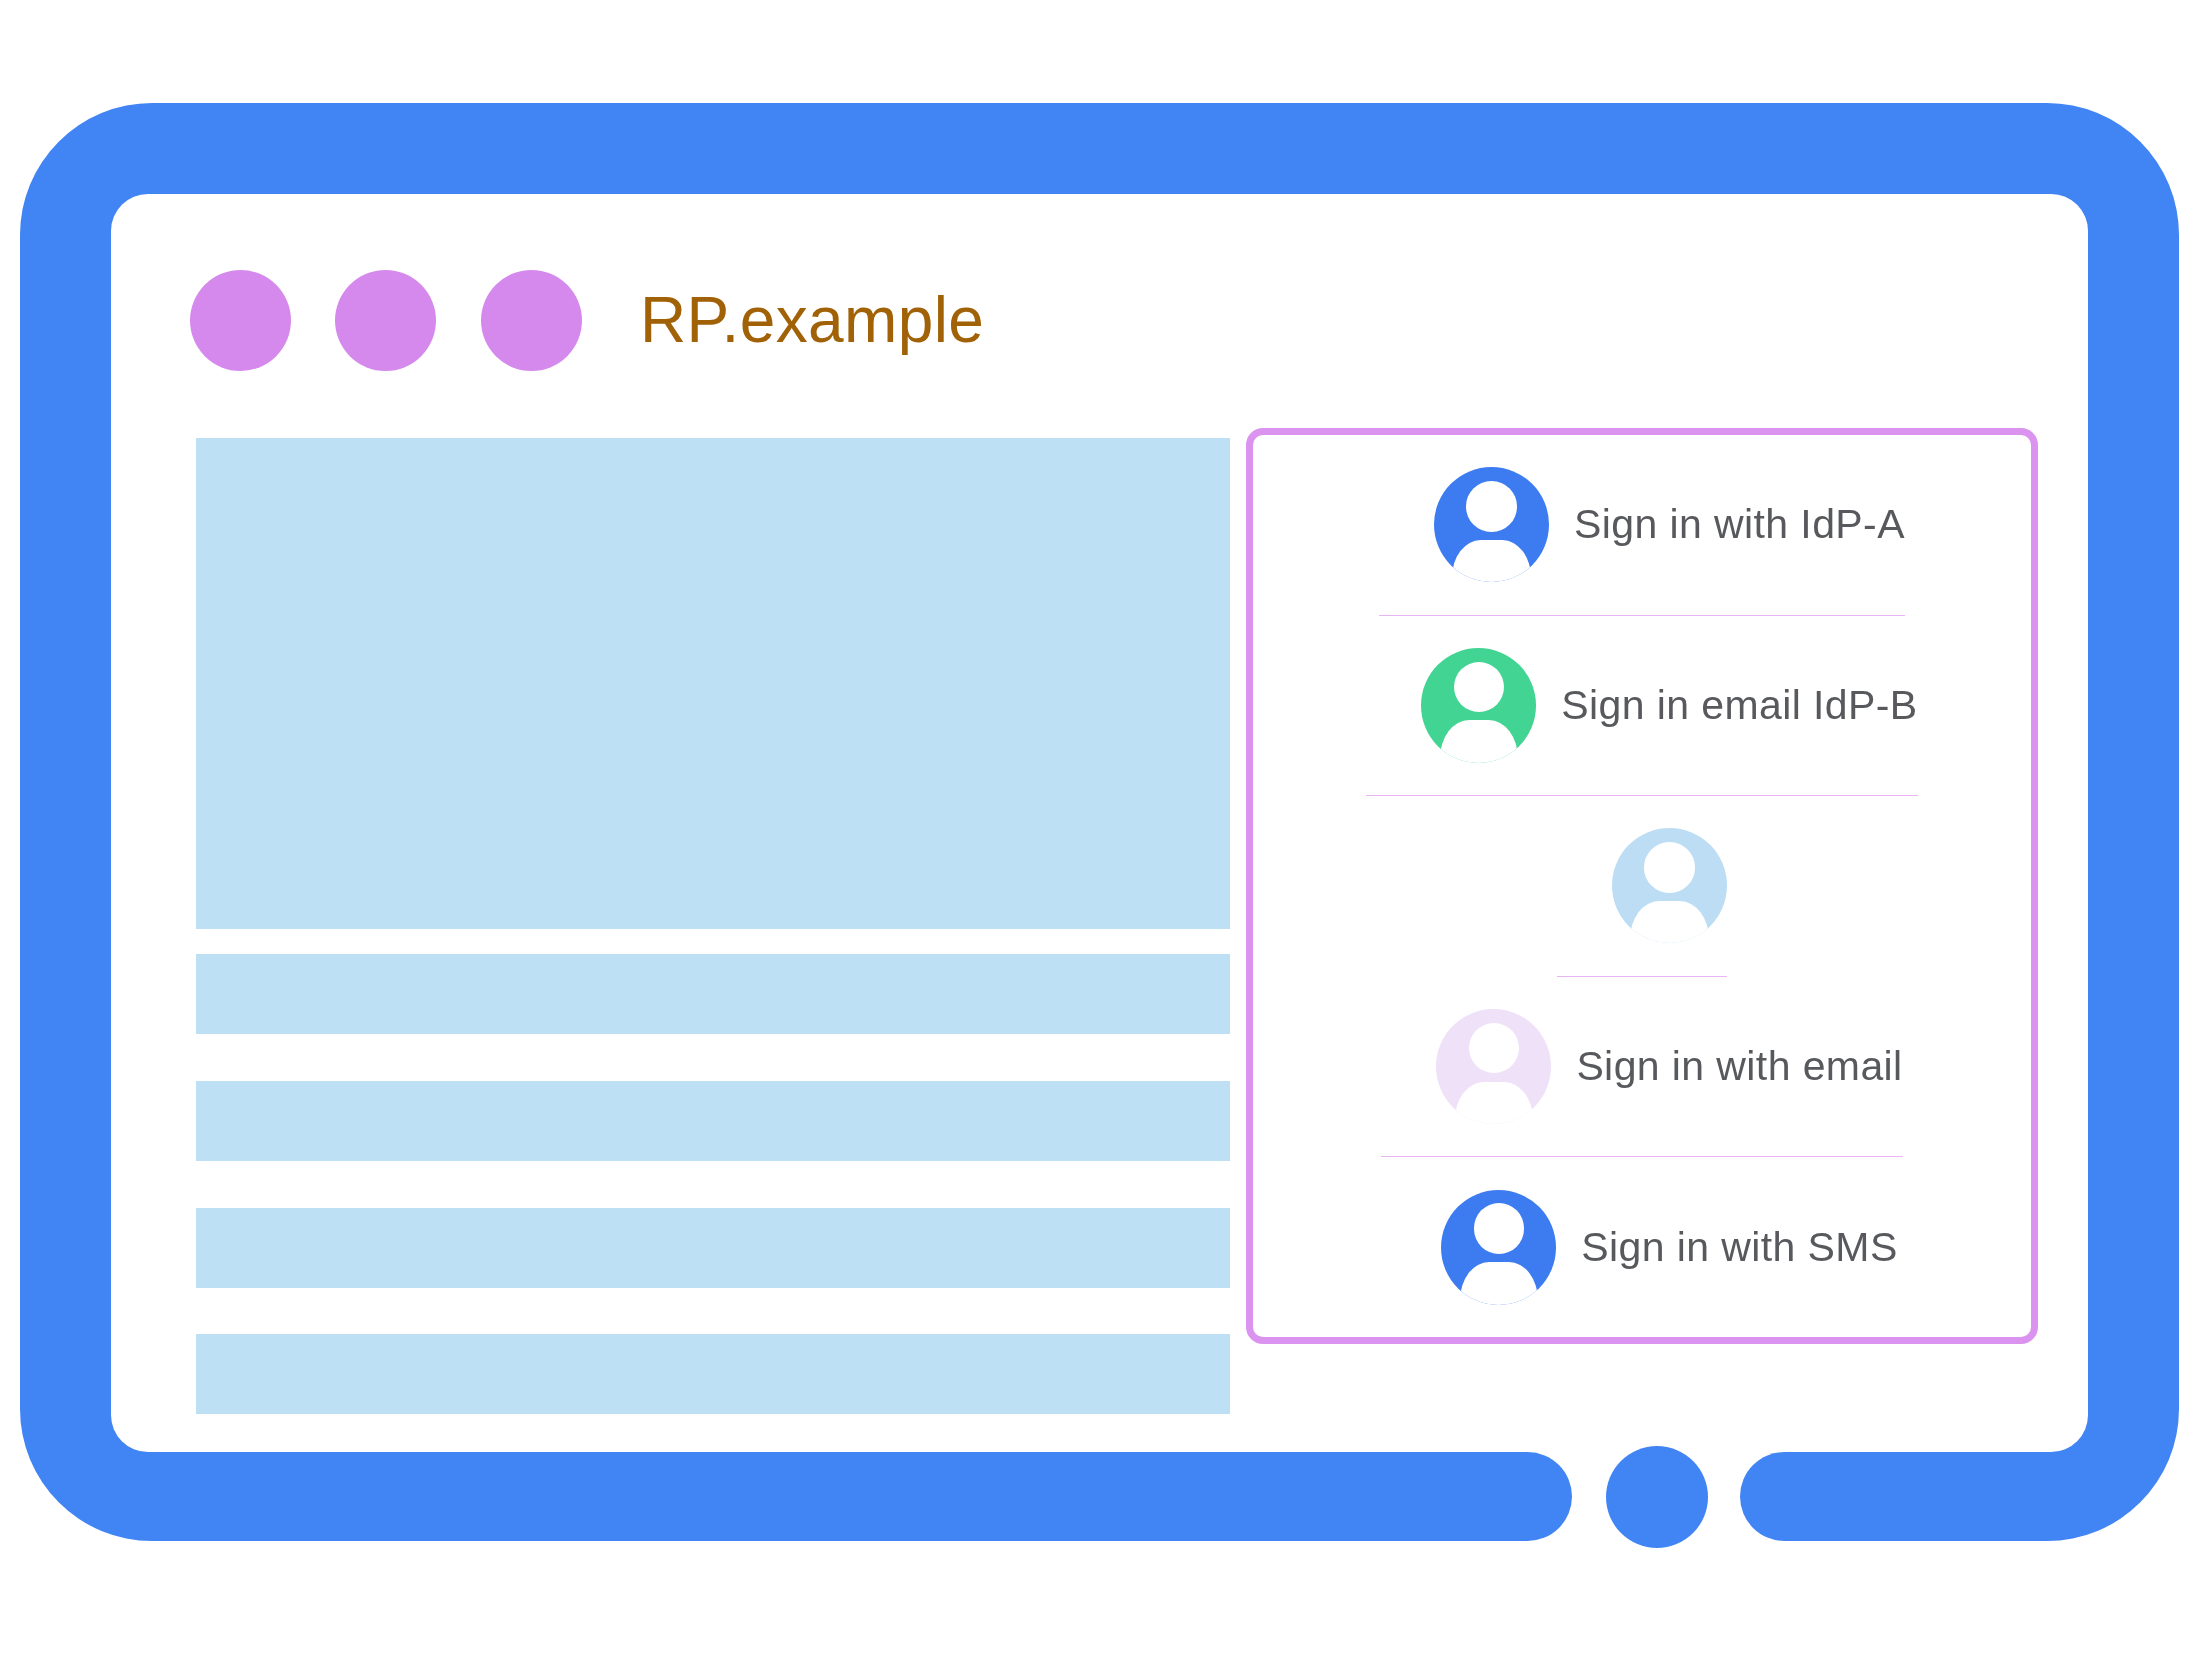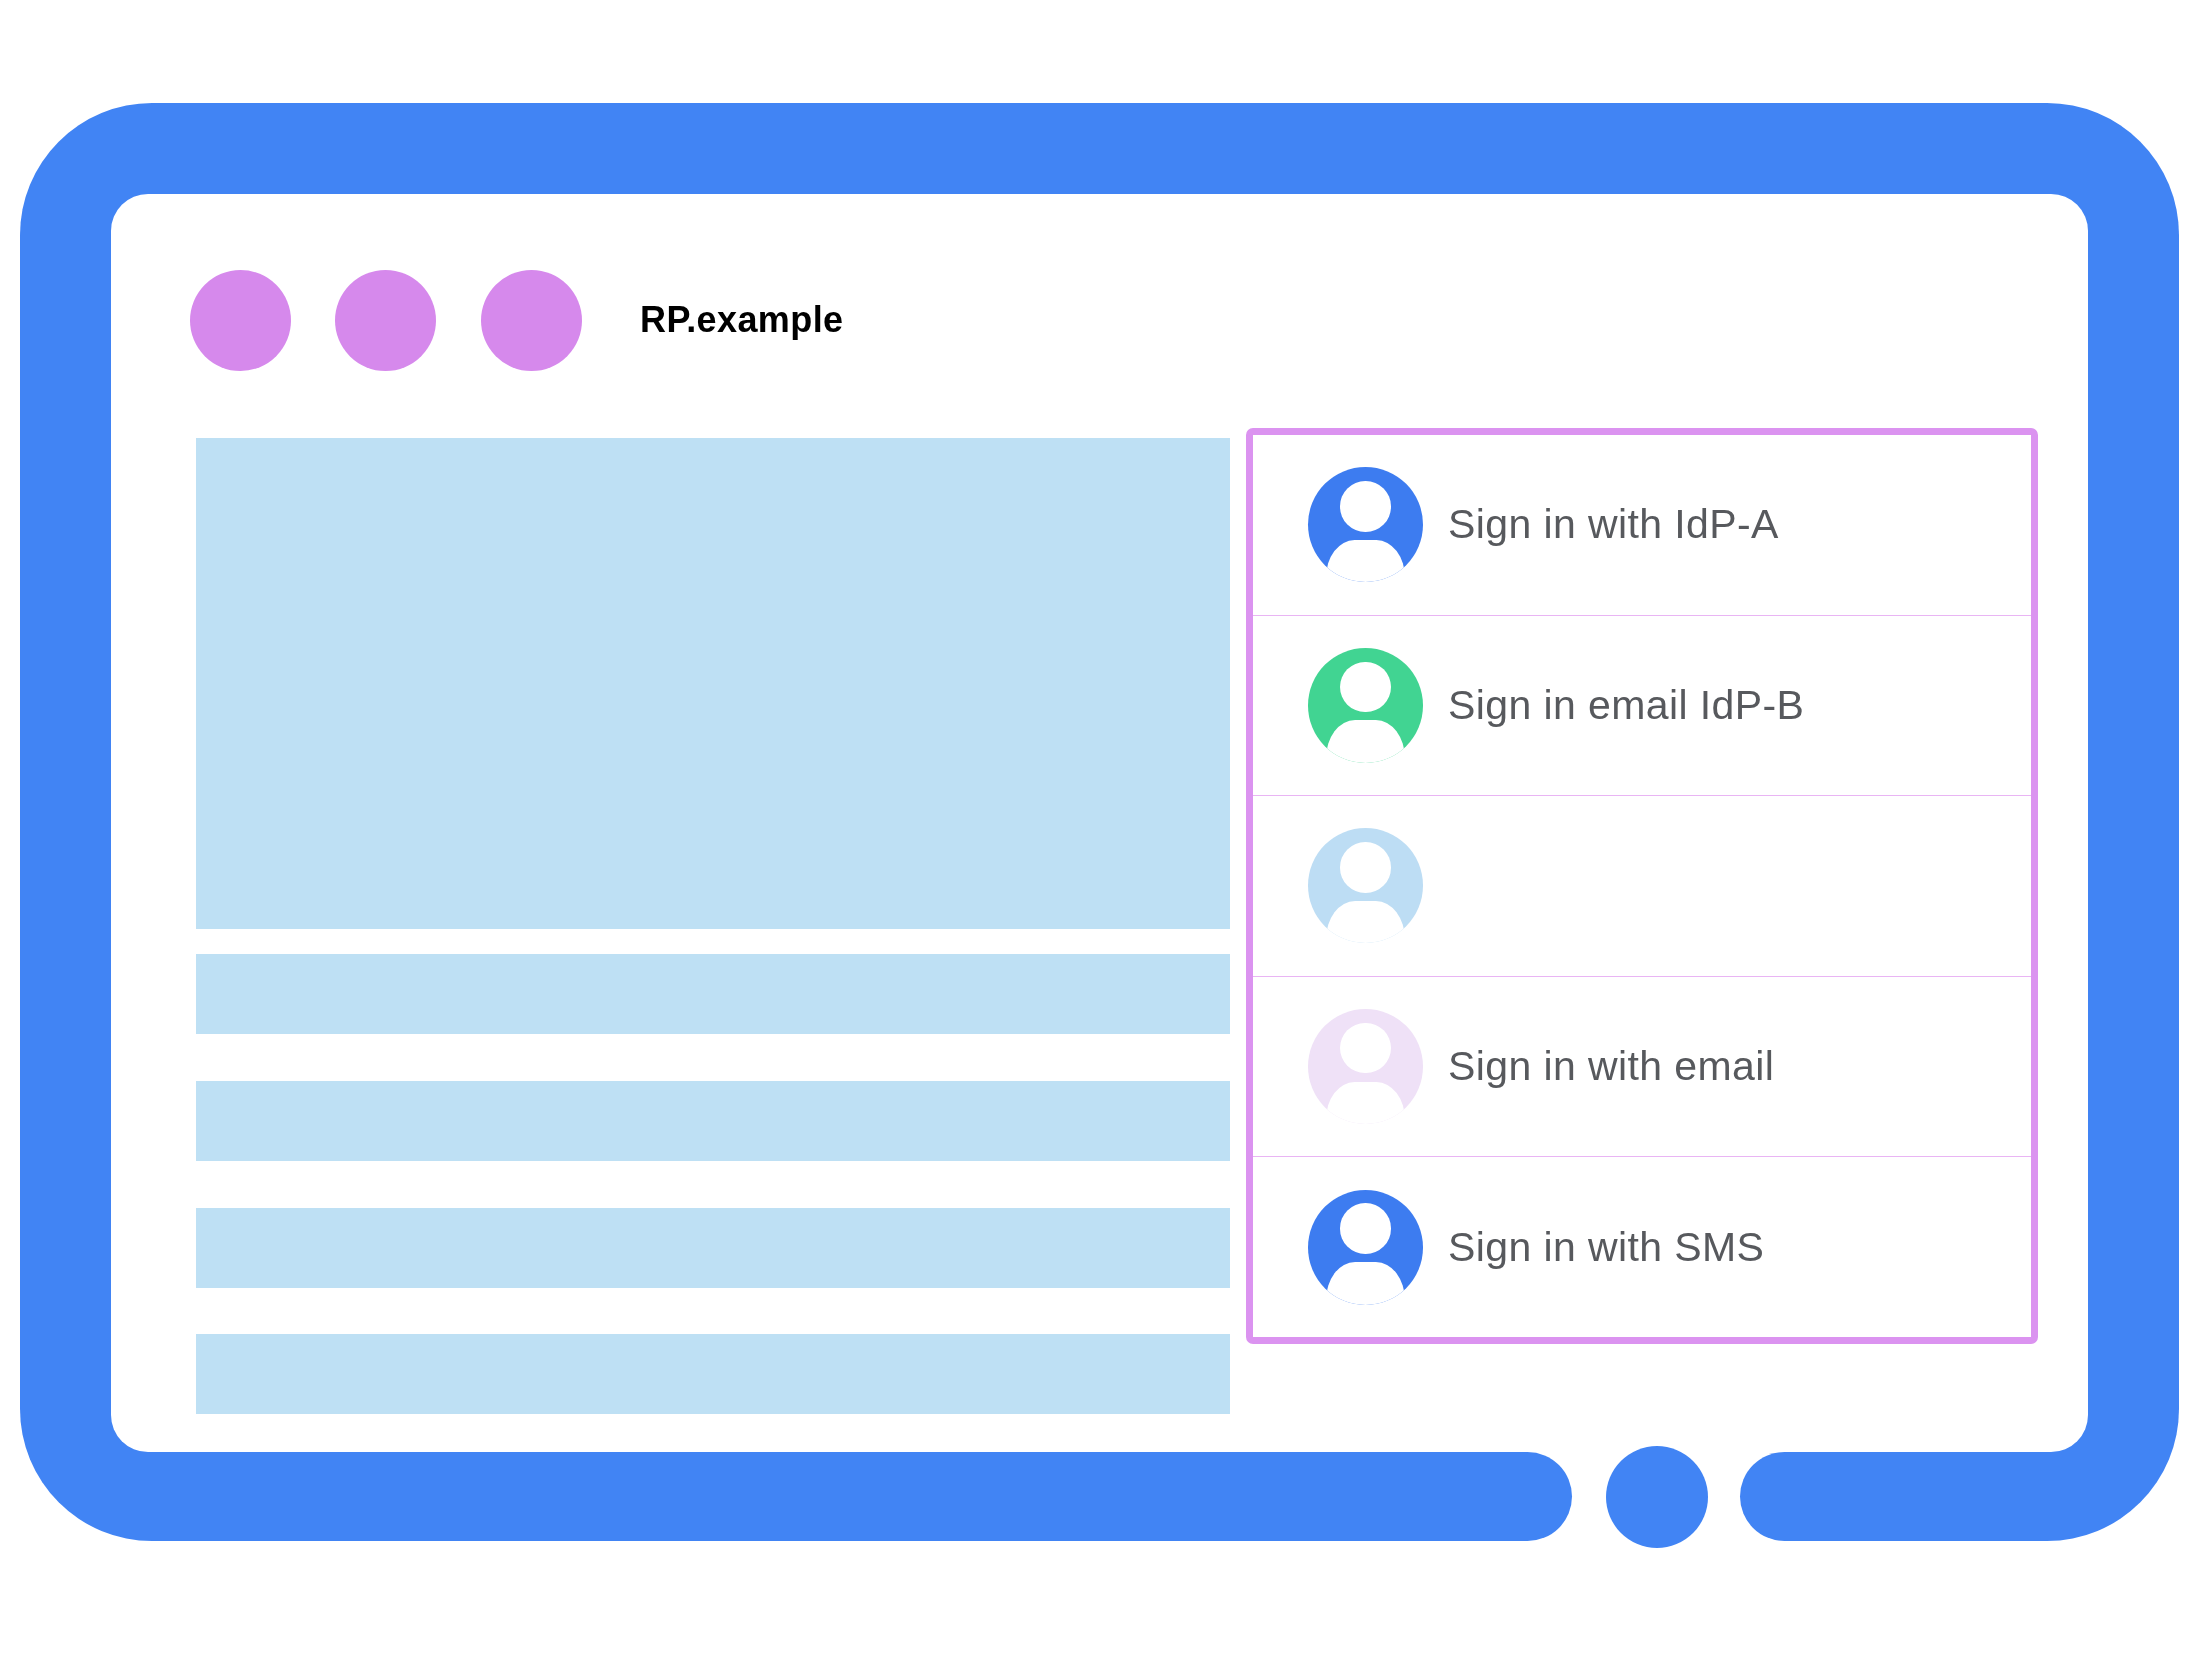--- a/index.html
+++ b/index.html
@@ -36,35 +36,35 @@
     background:var(--frame-color);border-radius:50%;
   }
   
   .traffic-dot{
     position:absolute;top:270px;width:101px;height:101px;border-radius:50%;
     background:var(--dot-color);
   }
   .dot-1{left:190px;} .dot-2{left:335px;} .dot-3{left:481px;}
   .page-title{
     position:absolute;left:640px;top:290px;height:60px;line-height:60px;
-    font-size:36px;font-weight:700;color:#000000;letter-spacing:0.4px;
+    font-size:64px;font-weight:400;color:#a16207;letter-spacing:0.4px;
   }
   
   .ph{position:absolute;left:196px;width:1034px;background:var(--placeholder-color);}
   .ph-hero{top:438px;height:491px;}
   .ph-bar1{top:954px;height:80px;}
   .ph-bar2{top:1081px;height:80px;}
   .ph-bar3{top:1208px;height:80px;}
   .ph-bar4{top:1334px;height:80px;}
   
   .signin-panel{
     position:absolute;left:1246px;top:428px;width:792px;height:916px;
     box-sizing:border-box;border:7px solid var(--panel-border-color);
-    border-radius:7px;background:#ffffff;
-    display:flex;flex-direction:column;overflow:hidden;
+    border-radius:17px;background:#ffffff;
+    display:flex;flex-direction:column;overflow:hidden;align-items:center;
   }
   .signin-row{
     flex:1;display:flex;align-items:center;
     padding-left:55px;box-sizing:border-box;
     border-bottom:1.8px solid var(--panel-divider-color);
     background:transparent;cursor:pointer;
   }
   .signin-row:last-child{border-bottom:none;}
   .avatar{
     position:relative;width:115px;height:115px;border-radius:50%;

